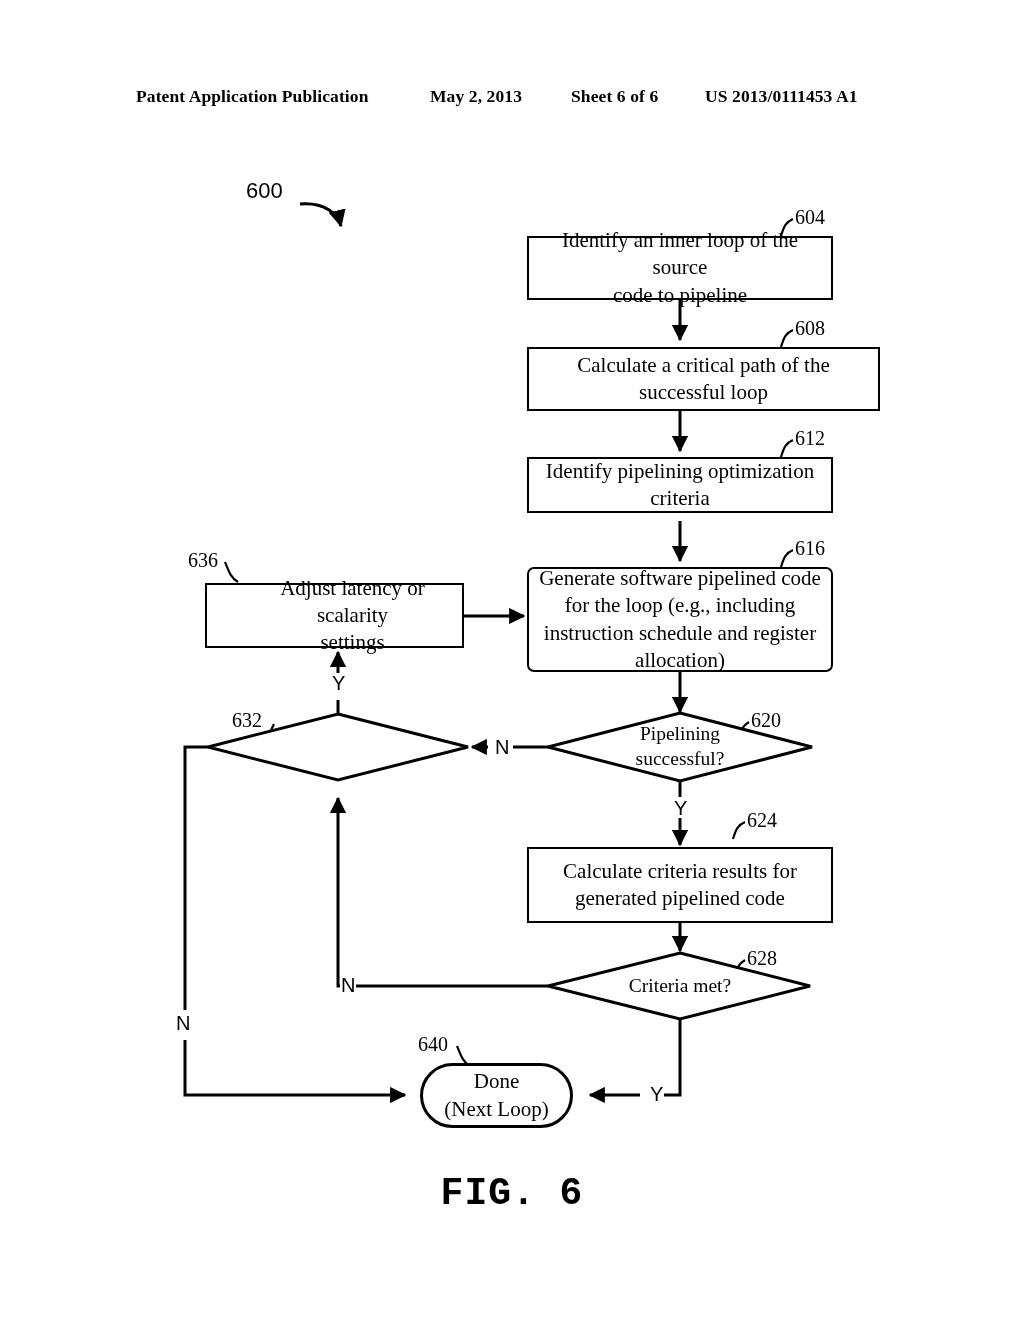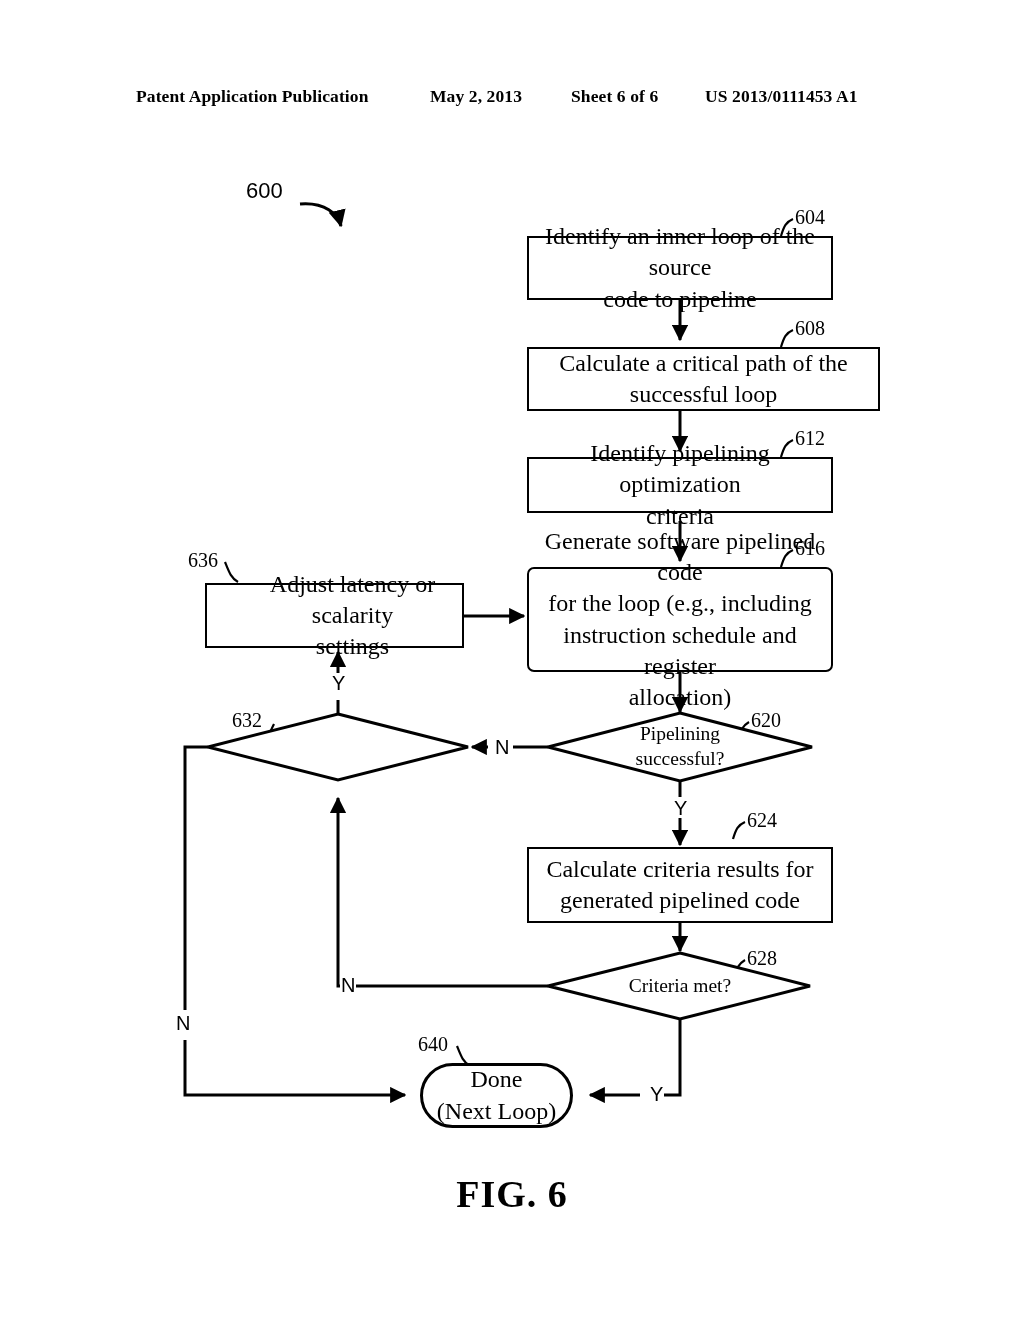--- a/index.html
+++ b/index.html
@@ -42,21 +42,21 @@
   .hdr-sheet { left: 571px; }
   .hdr-num   { left: 705px; }
 
   
   .fig-caption {
     position: absolute;
     left: 0;
     top: 1172px;
     width: 1024px;
     text-align: center;
-    font-family: Liberation Serif, serif;
+    font-family: Liberation Mono, monospace;
     font-weight: bold;
     font-size: 38px;
     letter-spacing: 1px;
   }
 
   
   #wires {
     position: absolute;
     left: 0; top: 0;
     width: 1024px;
@@ -68,21 +68,21 @@
   .node {
     position: absolute;
     box-sizing: border-box;
     border: 2.5px solid #000;
     background: #fff;
     display: flex;
     align-items: center;
     justify-content: center;
     text-align: center;
     font-family: "Liberation Serif", serif;
-    font-size: 24px;
+    font-size: 21px;
     line-height: 1.30;
     padding: 2px 8px;
   }
   .node.terminal {
     border-radius: 34px;
     border-width: 3px;
   }
   .node span { display: block; }
 
   

